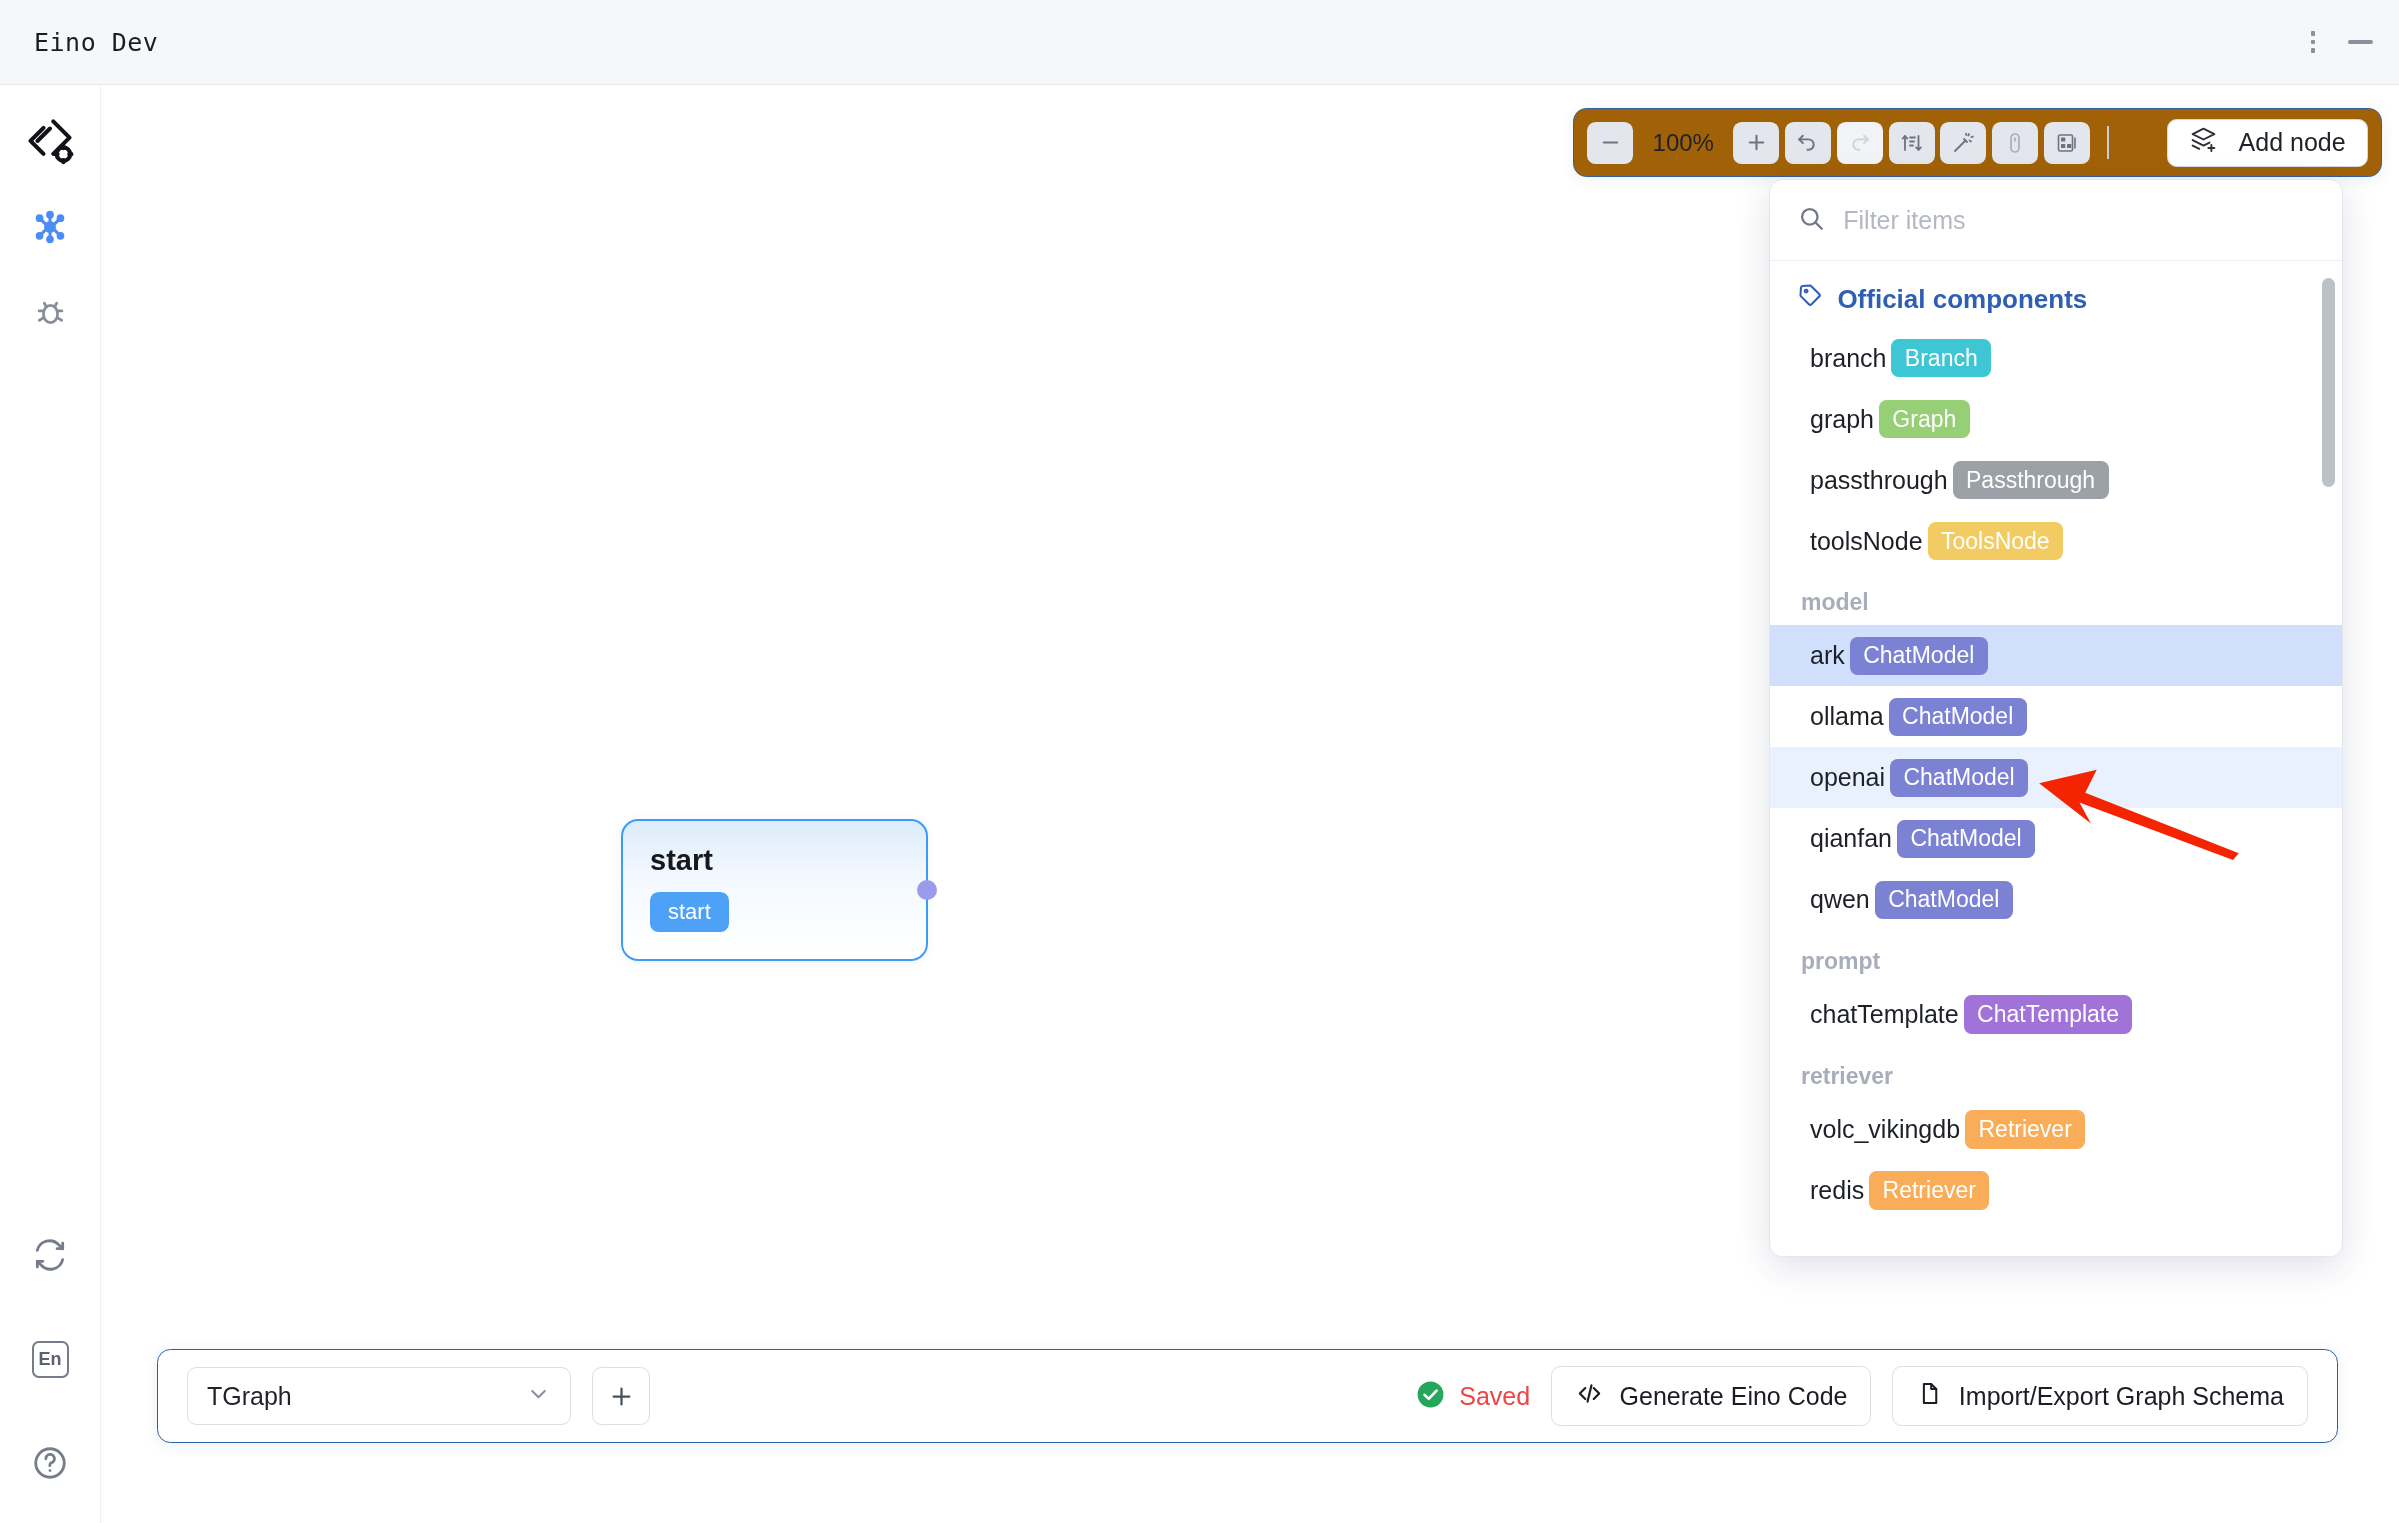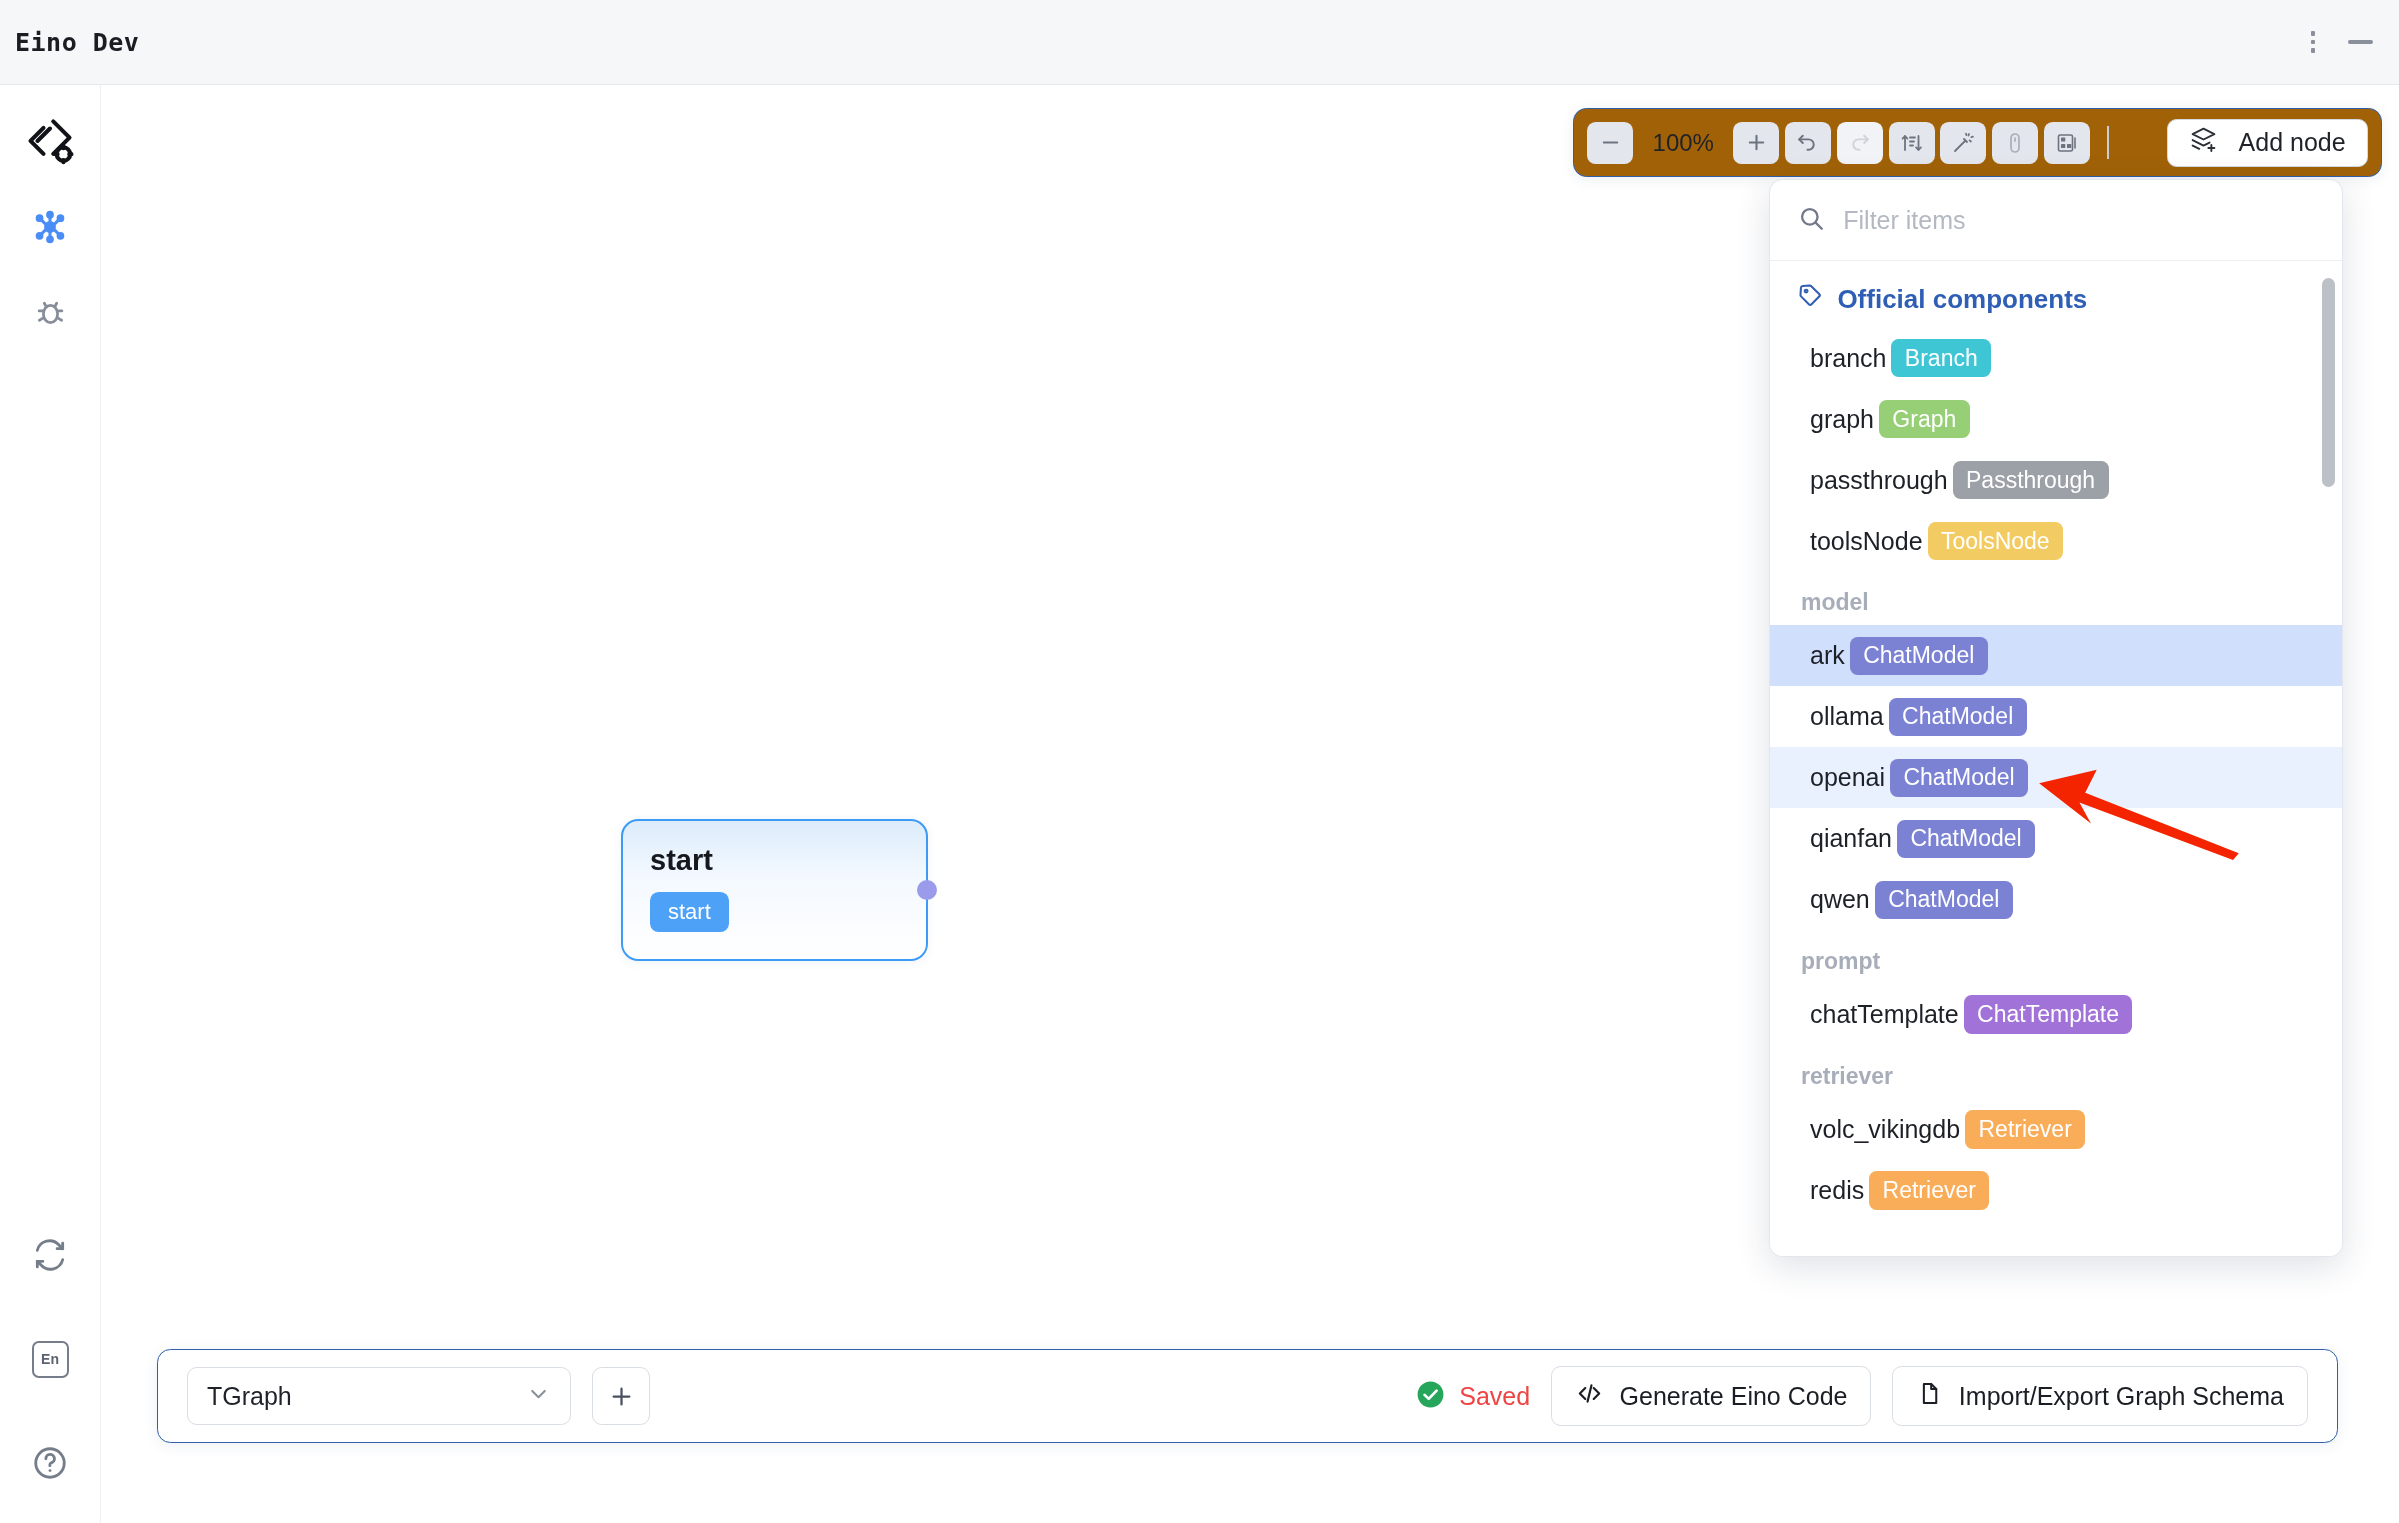--- a/index.html
+++ b/index.html
@@ -10,22 +10,22 @@
   }
   #app { position: relative; width: 2400px; height: 1524px; background:#ffffff; }
 
   
   .titlebar {
     position: absolute; left: 0; top: 0; width: 2400px; height: 85px;
     background: #f5f7f9; border-bottom: 1px solid #e6e9ee;
     display: flex; align-items: center;
   }
   .titlebar-title {
-    margin-left: 15px; font-family: "DejaVu Sans Mono", monospace;
-    font-size: 25px; font-weight: 700; color: #1b1d22; letter-spacing: 0.5px;
+    margin-left: 34px; font-family: "DejaVu Sans Mono", monospace;
+    font-size: 25px; font-weight: 400; color: #1b1d22; letter-spacing: 0.5px;
   }
   .titlebar-controls {
     margin-left: auto; display: flex; align-items: center; gap: 3.8px; padding-right: 17.3px;
   }
   .tb-btn {
     width: 44px; height: 44px; display: flex; align-items: center; justify-content: center;
     border-radius: 5.8px; cursor: pointer;
   }
   .dots { display:flex; flex-direction:column; gap:3.8px; align-items:center; }
   .dots i { display:block; width:4.8px; height:4.8px; border-radius:1px; background:#8a8f9c; }
@@ -40,21 +40,21 @@
   .rail-logo { margin-top: 27px; width: 60px; height: 60px; display:flex; align-items:center; justify-content:center; }
   .rail-item {
     width: 60px; height: 60px; margin-top: 25px; border-radius: 9.6px;
     display: flex; align-items: center; justify-content: center; cursor: pointer;
   }
   .rail-bottom { margin-top: auto; display:flex; flex-direction:column; align-items:center; padding-bottom: 31px; }
   .rail-bottom .rail-item { margin-top: 44px; }
   .en-box {
     width: 37px; height: 37px; border: 2.9px solid #767d8a; border-radius: 6.7px;
     display:flex; align-items:center; justify-content:center;
-    font-size: 14px; font-weight: 700; color:#5c6370; font-family:"Liberation Sans",sans-serif;
+    font-size: 18px; font-weight: 700; color:#5c6370; font-family:"Liberation Sans",sans-serif;
   }
 
   
   .page-title {
     position: absolute; left: 132px; top: 119px;
     font-size: 37px; font-weight: 700; color: #17191d; letter-spacing: -0.4px;
   }
   .crumbs { position: absolute; left: 132px; top: 219px; display: flex; align-items: center; gap: 13.4px; }
   .crumb {
     font-size: 24px; color: #8b919c; padding: 7.7px 3.8px; cursor: pointer;

